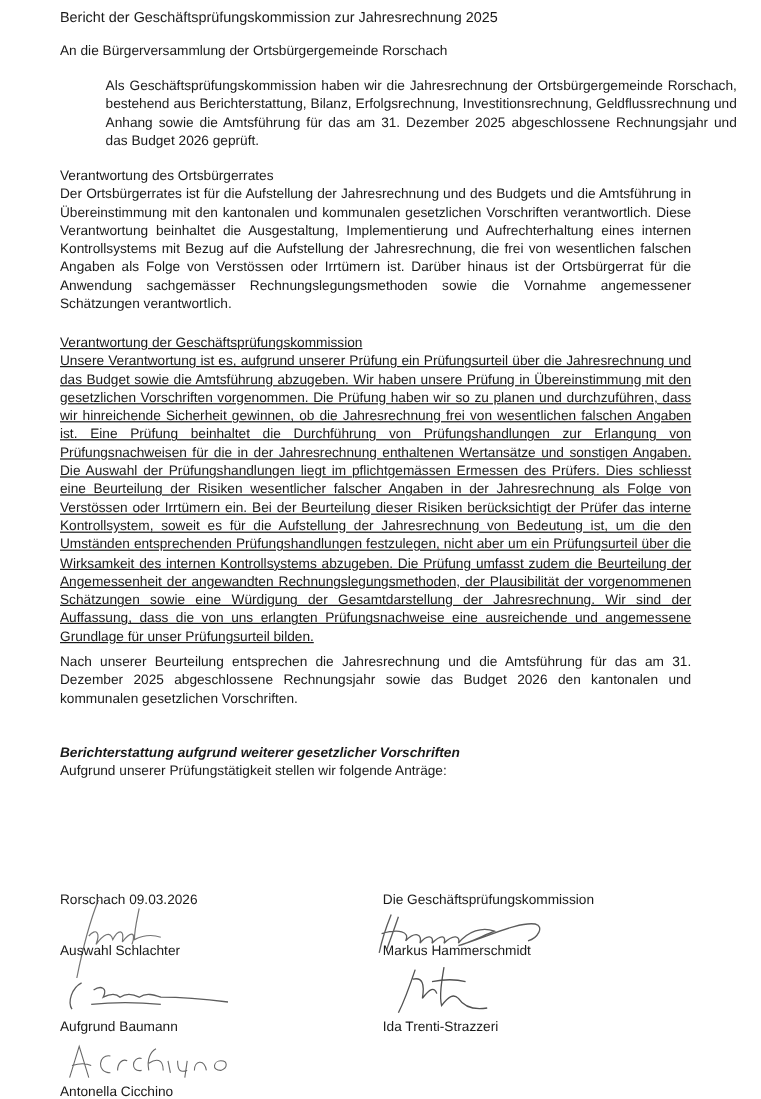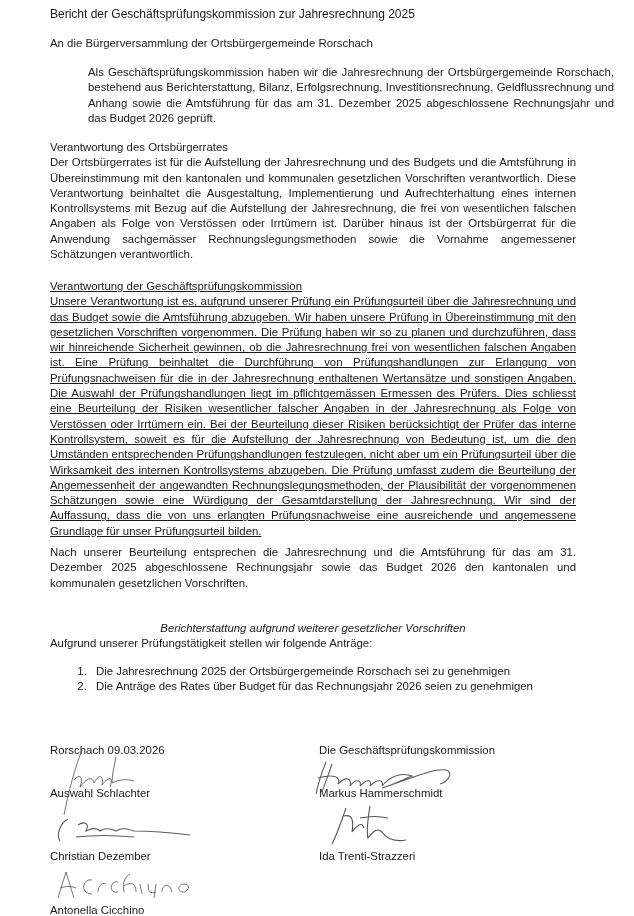--- a/index.html
+++ b/index.html
@@ -9,21 +9,21 @@
     }
     .page {
       position: absolute; left: 50px; top: 0; width: 526px;
       font-size: 11.4px; line-height: 15.3px;
     }
     .title { position: absolute; top: 7px; left: 0; font-weight: normal; font-size: 12px; white-space: nowrap; }
     .addressee { position: absolute; top: 36px; left: 0; white-space: nowrap; }
     .block { position: absolute; left: 0; width: 526px; }
     .just { text-align: justify; text-align-last: left; }
     .heading { display: block; }
-    .heading-bi { font-weight: normal; font-style: italic; text-align: center; }
+    .heading-bi { font-weight: bold; font-style: italic; }
     ol { margin: 0; padding-left: 40px; }
     ol li { padding-left: 6px; line-height: 15.5px; }
     .sig-row { position: absolute; left: 0; width: 526px; }
     .sig-left { position: absolute; left: 0; white-space: nowrap; }
     .sig-right { position: absolute; left: 269px; white-space: nowrap; }
     .sig-svg { position: absolute; pointer-events: none; }
   </style>
 </head>
 <body>
 
@@ -43,24 +43,20 @@
     <div class="just">Unsere Verantwortung ist es, aufgrund unserer Prüfung ein Prüfungsurteil über die Jahresrechnung und das Budget sowie die Amtsführung abzugeben. Wir haben unsere Prüfung in Übereinstimmung mit den gesetzlichen Vorschriften vorgenommen. Die Prüfung haben wir so zu planen und durchzuführen, dass wir hinreichende Sicherheit gewinnen, ob die Jahresrechnung frei von wesentlichen falschen Angaben ist. Eine Prüfung beinhaltet die Durchführung von Prüfungshandlungen zur Erlangung von Prüfungsnachweisen für die in der Jahresrechnung enthaltenen Wertansätze und sonstigen Angaben. Die Auswahl der Prüfungshandlungen liegt im pflichtgemässen Ermessen des Prüfers. Dies schliesst eine Beurteilung der Risiken wesentlicher falscher Angaben in der Jahresrechnung als Folge von Verstössen oder Irrtümern ein. Bei der Beurteilung dieser Risiken berücksichtigt der Prüfer das interne Kontrollsystem, soweit es für die Aufstellung der Jahresrechnung von Bedeutung ist, um die den Umständen entsprechenden Prüfungshandlungen festzulegen, nicht aber um ein Prüfungsurteil über die Wirksamkeit des internen Kontrollsystems abzugeben. Die Prüfung umfasst zudem die Beurteilung der Angemessenheit der angewandten Rechnungslegungsmethoden, der Plausibilität der vorgenommenen Schätzungen sowie eine Würdigung der Gesamtdarstellung der Jahresrechnung. Wir sind der Auffassung, dass die von uns erlangten Prüfungsnachweise eine ausreichende und angemessene Grundlage für unser Prüfungsurteil bilden.</div>
   </div>
 
   <div class="block" style="top:545px;">
     <div class="just">Nach unserer Beurteilung entsprechen die Jahresrechnung und die Amtsführung für das am 31. Dezember 2025 abgeschlossene Rechnungsjahr sowie das Budget 2026 den kantonalen und kommunalen gesetzlichen Vorschriften.</div>
   </div>
 
   <div class="block" style="top:621px;">
     <span class="heading heading-bi">Berichterstattung aufgrund weiterer gesetzlicher Vorschriften</span>
     <div>Aufgrund unserer Prüfungstätigkeit stellen wir folgende Anträge:</div>
-    <ol style="margin-top:12px;">
-      <li>Die Jahresrechnung 2025 der Ortsbürgergemeinde Rorschach sei zu genehmigen</li>
-      <li>Die Anträge des Rates über Budget für das Rechnungsjahr 2026 seien zu genehmigen</li>
-    </ol>
   </div>
 
   <div class="sig-row" style="top:743px;">
     <span class="sig-left">Rorschach 09.03.2026</span>
     <span class="sig-right">Die Geschäftsprüfungskommission</span>
   </div>
 
   <svg class="sig-svg" style="left:2px; top:745px;" width="110" height="75" viewBox="0 0 110 75">
     <path d="M30 5 C 24 20, 18 40, 12 70 M22 35 C 28 28, 32 32, 28 42 C 34 34, 40 30, 42 38 C 46 30, 52 28, 50 40 C 56 32, 62 30, 58 42 M 64 12 C 62 22, 60 30, 60 38 C 68 34, 76 34, 82 36" fill="none" stroke="#444" stroke-width="1" opacity="0.75"></path>
   </svg>
@@ -75,21 +71,21 @@
 
   <svg class="sig-svg" style="left:4px; top:815px;" width="140" height="30" viewBox="0 0 140 30">
     <path d="M14 4 C 6 8, 2 20, 6 26 M 24 10 C 30 6, 36 8, 32 16 C 40 12, 44 14, 46 16 C 52 12, 58 14, 62 16 C 68 12, 74 14, 80 16 C 100 16, 120 18, 136 20 M 22 22 C 40 20, 60 20, 80 22" fill="none" stroke="#333" stroke-width="1.1" opacity="0.8"></path>
   </svg>
 
   <svg class="sig-svg" style="left:280px; top:802px;" width="80" height="48" viewBox="0 0 80 48">
     <path d="M16 6 C 12 18, 8 30, 2 42 M 14 14 C 22 12, 24 18, 22 30 C 28 22, 32 20, 34 26 M 40 4 C 38 16, 36 28, 38 36 C 44 28, 48 26, 52 30 C 56 36, 64 40, 76 38 M 30 16 C 40 14, 50 14, 58 16" fill="none" stroke="#333" stroke-width="1.1" opacity="0.85"></path>
   </svg>
 
   <div class="sig-row" style="top:849px;">
-    <span class="sig-left">Christian Dezember</span>
+    <span class="sig-left">Aufgrund Baumann</span>
     <span class="sig-right">Ida Trenti-Strazzeri</span>
   </div>
 
   <svg class="sig-svg" style="left:2px; top:868px;" width="160" height="34" viewBox="0 0 160 34">
     <path d="M6 30 L 14 4 L 22 30 M 8 20 C 14 18, 20 18, 24 20 M 40 12 C 30 10, 28 26, 40 26 M 46 24 C 46 18, 50 14, 54 16 M 66 14 C 58 12, 56 26, 66 24 M 72 24 C 70 14, 74 8, 78 6 M 72 18 C 78 14, 84 14, 84 24 M 88 16 L 90 26 M 96 16 C 96 24, 98 26, 104 24 M 104 16 L 102 30 M 110 24 C 110 16, 118 14, 120 24 M 132 16 C 126 16, 124 24, 132 24 C 138 22, 138 16, 132 16" fill="none" stroke="#333" stroke-width="0.9" opacity="0.75"></path>
   </svg>
 
   <div class="sig-row" style="top:903px;">
     <span class="sig-left">Antonella Cicchino</span>
   </div>

